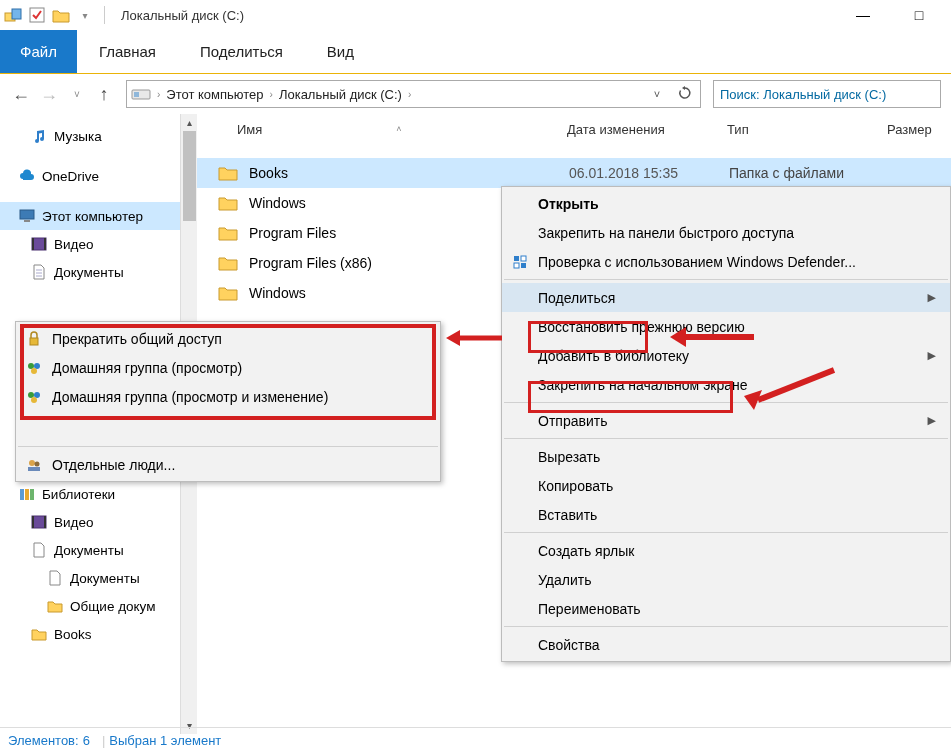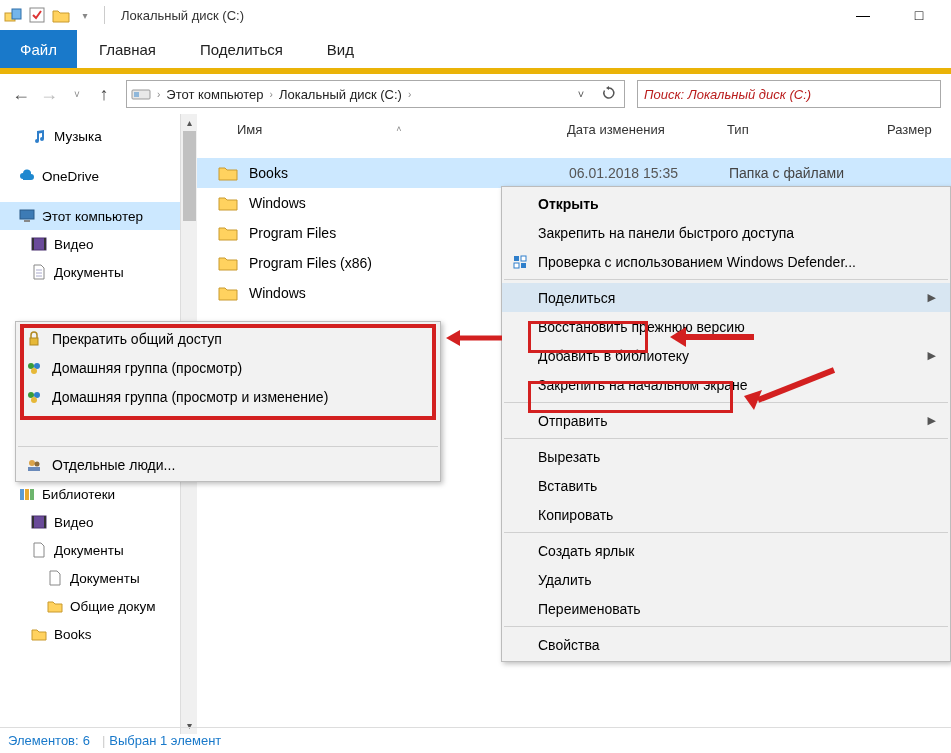--- a/index.html
+++ b/index.html
@@ -7,35 +7,35 @@
 
   
   .titlebar { height: 30px; display: flex; align-items: center; padding: 0 4px; }
   .titlebar .qat { display: flex; align-items: center; gap: 6px; }
   .qat-icon { width: 18px; height: 18px; display: flex; align-items: center; justify-content: center; }
   .titlebar .title { margin-left: 12px; font-size: 13px; color: #333; }
   .titlebar .wincontrols { margin-left: auto; display: flex; gap: 20px; padding-right: 10px; }
   .winbtn { width: 36px; height: 28px; display: flex; align-items: center; justify-content: center; font-size: 14px; }
 
   
-  .ribbon { height: 44px; display: flex; align-items: flex-start; border-bottom: 6px solid #eab308; }
+  .ribbon { height: 44px; display: flex; align-items: flex-start; border-bottom: 1px solid #eab308; }
   .ribbon .tab-file { background: #1979CA; color: #fff; padding: 10px 20px; height: 100%; display: flex; align-items: center; font-size: 15px; }
   .ribbon .tab { padding: 10px 22px; height: 100%; display: flex; align-items: center; font-size: 15px; color: #222; }
 
   
   .addressrow { height: 40px; display: flex; align-items: center; padding: 0 10px; gap: 6px; }
   .navarrow { width: 22px; text-align: center; color: #555; font-size: 18px; }
   .upbtn { width: 20px; text-align: center; color: #444; font-size: 18px; }
   .addressbar { flex: 1; height: 28px; border: 1px solid #aaa; display: flex; align-items: center; padding: 0 4px; gap: 6px; margin: 0 6px; }
   .addressbar .drive-ic { width: 20px; height: 18px; }
   .crumb { font-size: 13px; color: #222; display: flex; align-items: center; gap: 6px; }
   .crumb-sep { color: #888; font-size: 10px; }
   .addressbar .spacer { flex: 1; }
   .addr-btn { width: 22px; text-align: center; color: #555; }
-  .searchbox { width: 304px; height: 28px; border: 1px solid #aaa; padding: 0 6px; display: flex; align-items: center; color: #b91c1c; font-style: italic; font-size: 13px; }
+  .searchbox { width: 228px; height: 28px; border: 1px solid #aaa; padding: 0 6px; display: flex; align-items: center; color: #0369a1; font-size: 13px; }
 
   
   .main { display: flex; height: 620px; }
 
   .sidebar-wrap { display: flex; }
   .sidebar { width: 180px; padding-top: 8px; position: relative; z-index: 5; }
   .scrollbar { width: 17px; background: #f0f0f0; border-left: 1px solid #ddd; position: relative; }
   .scroll-thumb { position: absolute; top: 0; left: 2px; width: 13px; height: 90px; background: #c1c1c1; }
   .scroll-arrow { position: absolute; left: 0; width: 17px; height: 17px; display: flex; align-items: center; justify-content: center; font-size: 10px; color: #555; }
 
@@ -367,24 +367,24 @@
   <div class="ctx-sep"></div>
   <div class="ctx-item">
       <span>Отправить</span>
       <span class="sub-arrow">▶</span>
     </div>
   <div class="ctx-sep"></div>
   <div class="ctx-item">
       <span>Вырезать</span>
     </div>
   <div class="ctx-item">
+      <span>Копировать</span>
+    </div>
+  <div class="ctx-item">
       <span>Вставить</span>
-    </div>
-  <div class="ctx-item">
-      <span>Копировать</span>
     </div>
   <div class="ctx-sep"></div>
   <div class="ctx-item">
       <span>Создать ярлык</span>
     </div>
   <div class="ctx-item">
       <span>Удалить</span>
     </div>
   <div class="ctx-item">
       <span>Переименовать</span>

